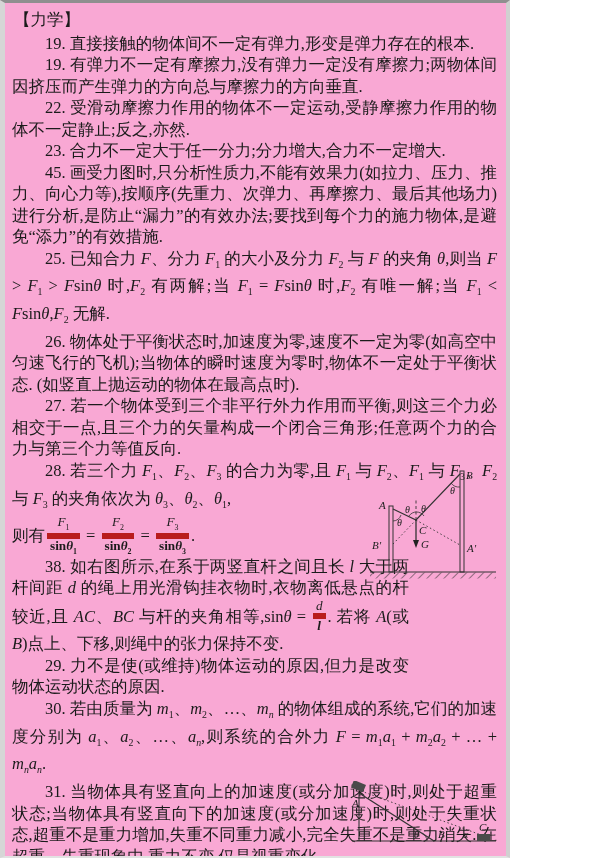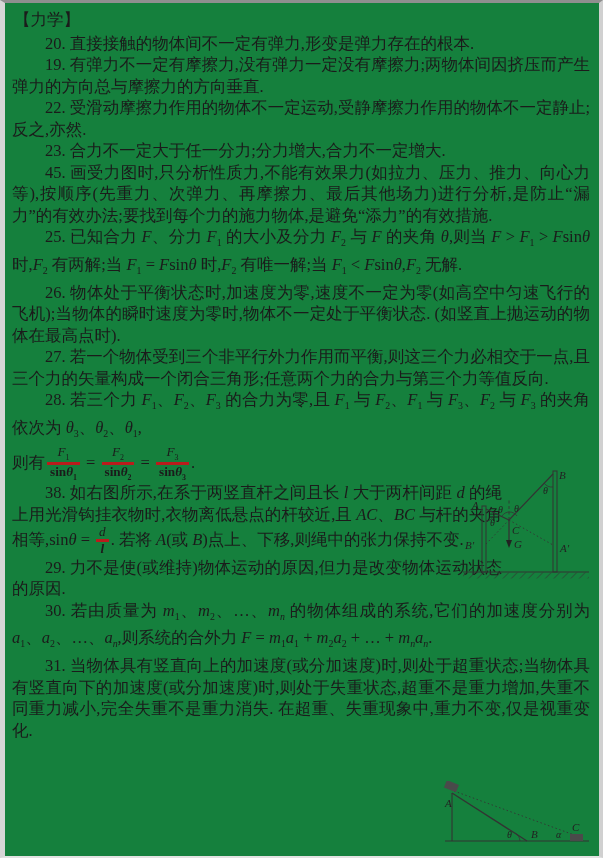--- a/index.html
+++ b/index.html
@@ -2,60 +2,60 @@
 <html><head>
 <meta charset="utf-8">
 <style>
   * { box-sizing: border-box; }
   html,body { margin:0; padding:0; }
   body {
     width:603px; height:858px; background:#ffffff;
     font-family:"Liberation Serif","DejaVu Serif",serif;
   }
   .page {
-    position:relative; width:603px; height:858px; overflow:hidden;
-    background:#15803d; color:#1b1b1b;
+    position:relative; width:510px; height:858px; overflow:hidden;
+    background:#f9a8d4; color:#1b1b1b;
     border-top:3px solid #8f8f8f;
     border-left:5px solid #d6d6d6;
     border-right:4px solid #d0d0d0;
     border-bottom:2px solid #e2e2e2;
     padding:5px 9px 12px 7px;
     font-size:16.5px; line-height:21.5px;
   }
   .sec-title { margin:1px 0 2px 2px; }
   p { margin:0; text-indent:2em; text-align:justify; }
   p.noindent { text-indent:0; }
   p.narrow { margin-right:88px; }
   i.mv { font-style:italic; }
   sub { font-size:0.6em; }
   sub.it { font-style:italic; }
   .frac {
     display:inline-block; vertical-align:-0.65em; text-align:center;
     font-size:0.8em; line-height:1.08; margin:0 2px; text-indent:0;
   }
-  .frac .num { display:block; padding:0 3px; border-bottom:3px solid #b91c1c; }
+  .frac .num { display:block; padding:0 3px; border-bottom:6px solid #b91c1c; }
   .frac .den { display:block; padding:0 3px;font-weight:bold; }
   figure { margin:0; }
   .fig { position:absolute; right:8px; }
   .fig1 { top:448px; width:148px; height:128px; }
   .fig2 { top:778px; width:148px; height:76px; }
   svg text { font-family:"Liberation Serif","DejaVu Serif",serif; font-style:italic; font-size:11px; fill:#222; }
   svg text.th { font-size:10px; }
   svg line, svg polyline, svg path, svg rect.pole { stroke:#333; fill:none; }
 </style>
 </head>
 <body>
 
 <div class="page">
 
   <div class="sec-title">【力学】</div>
 
   <div class="notes">
     <div id="grp-a">
-        <p>20. 直接接触的物体间不一定有弹力,形变是弹力存在的根本.</p>
+        <p>19. 直接接触的物体间不一定有弹力,形变是弹力存在的根本.</p>
         <p>19. 有弹力不一定有摩擦力,没有弹力一定没有摩擦力;两物体间因挤压而产生弹力的方向总与摩擦力的方向垂直.</p>
         <p>22. 受滑动摩擦力作用的物体不一定运动,受静摩擦力作用的物体不一定静止;反之,亦然.</p>
         <p>23. 合力不一定大于任一分力;分力增大,合力不一定增大.</p>
         <p>45. 画受力图时,只分析性质力,不能有效果力(如拉力、压力、推力、向心力等),按顺序(先重力、次弹力、再摩擦力、最后其他场力)进行分析,是防止“漏力”的有效办法;要找到每个力的施力物体,是避免“添力”的有效措施.</p>
         <p>25. 已知合力 <i class="mv">F</i>、分力 <i class="mv">F</i><sub>1</sub> 的大小及分力 <i class="mv">F</i><sub>2</sub> 与 <i class="mv">F</i> 的夹角 <i class="mv">θ</i>,则当 <i class="mv">F</i> &gt; <i class="mv">F</i><sub>1</sub> &gt; <i class="mv">F</i>sin<i class="mv">θ</i> 时,<i class="mv">F</i><sub>2</sub> 有两解;当 <i class="mv">F</i><sub>1</sub> = <i class="mv">F</i>sin<i class="mv">θ</i> 时,<i class="mv">F</i><sub>2</sub> 有唯一解;当 <i class="mv">F</i><sub>1</sub> &lt; <i class="mv">F</i>sin<i class="mv">θ</i>,<i class="mv">F</i><sub>2</sub> 无解.</p>
         <p>26. 物体处于平衡状态时,加速度为零,速度不一定为零(如高空中匀速飞行的飞机);当物体的瞬时速度为零时,物体不一定处于平衡状态. (如竖直上抛运动的物体在最高点时).</p>
         <p>27. 若一个物体受到三个非平行外力作用而平衡,则这三个力必相交于一点,且三个力的矢量构成一个闭合三角形;任意两个力的合力与第三个力等值反向.</p>
         <p>28. 若三个力 <i class="mv">F</i><sub>1</sub>、<i class="mv">F</i><sub>2</sub>、<i class="mv">F</i><sub>3</sub> 的合力为零,且 <i class="mv">F</i><sub>1</sub> 与 <i class="mv">F</i><sub>2</sub>、<i class="mv">F</i><sub>1</sub> 与 <i class="mv">F</i><sub>3</sub>、<i class="mv">F</i><sub>2</sub> 与 <i class="mv">F</i><sub>3</sub> 的夹角依次为 <i class="mv">θ</i><sub>3</sub>、<i class="mv">θ</i><sub>2</sub>、<i class="mv">θ</i><sub>1</sub>,</p>
         <p class="noindent">则有<span class="frac"><span class="num"><i class="mv">F</i><sub>1</sub></span><span class="den">sin<i class="mv">θ</i><sub>1</sub></span></span> = <span class="frac"><span class="num"><i class="mv">F</i><sub>2</sub></span><span class="den">sin<i class="mv">θ</i><sub>2</sub></span></span> = <span class="frac"><span class="num"><i class="mv">F</i><sub>3</sub></span><span class="den">sin<i class="mv">θ</i><sub>3</sub></span></span>.</p>
       </div>

